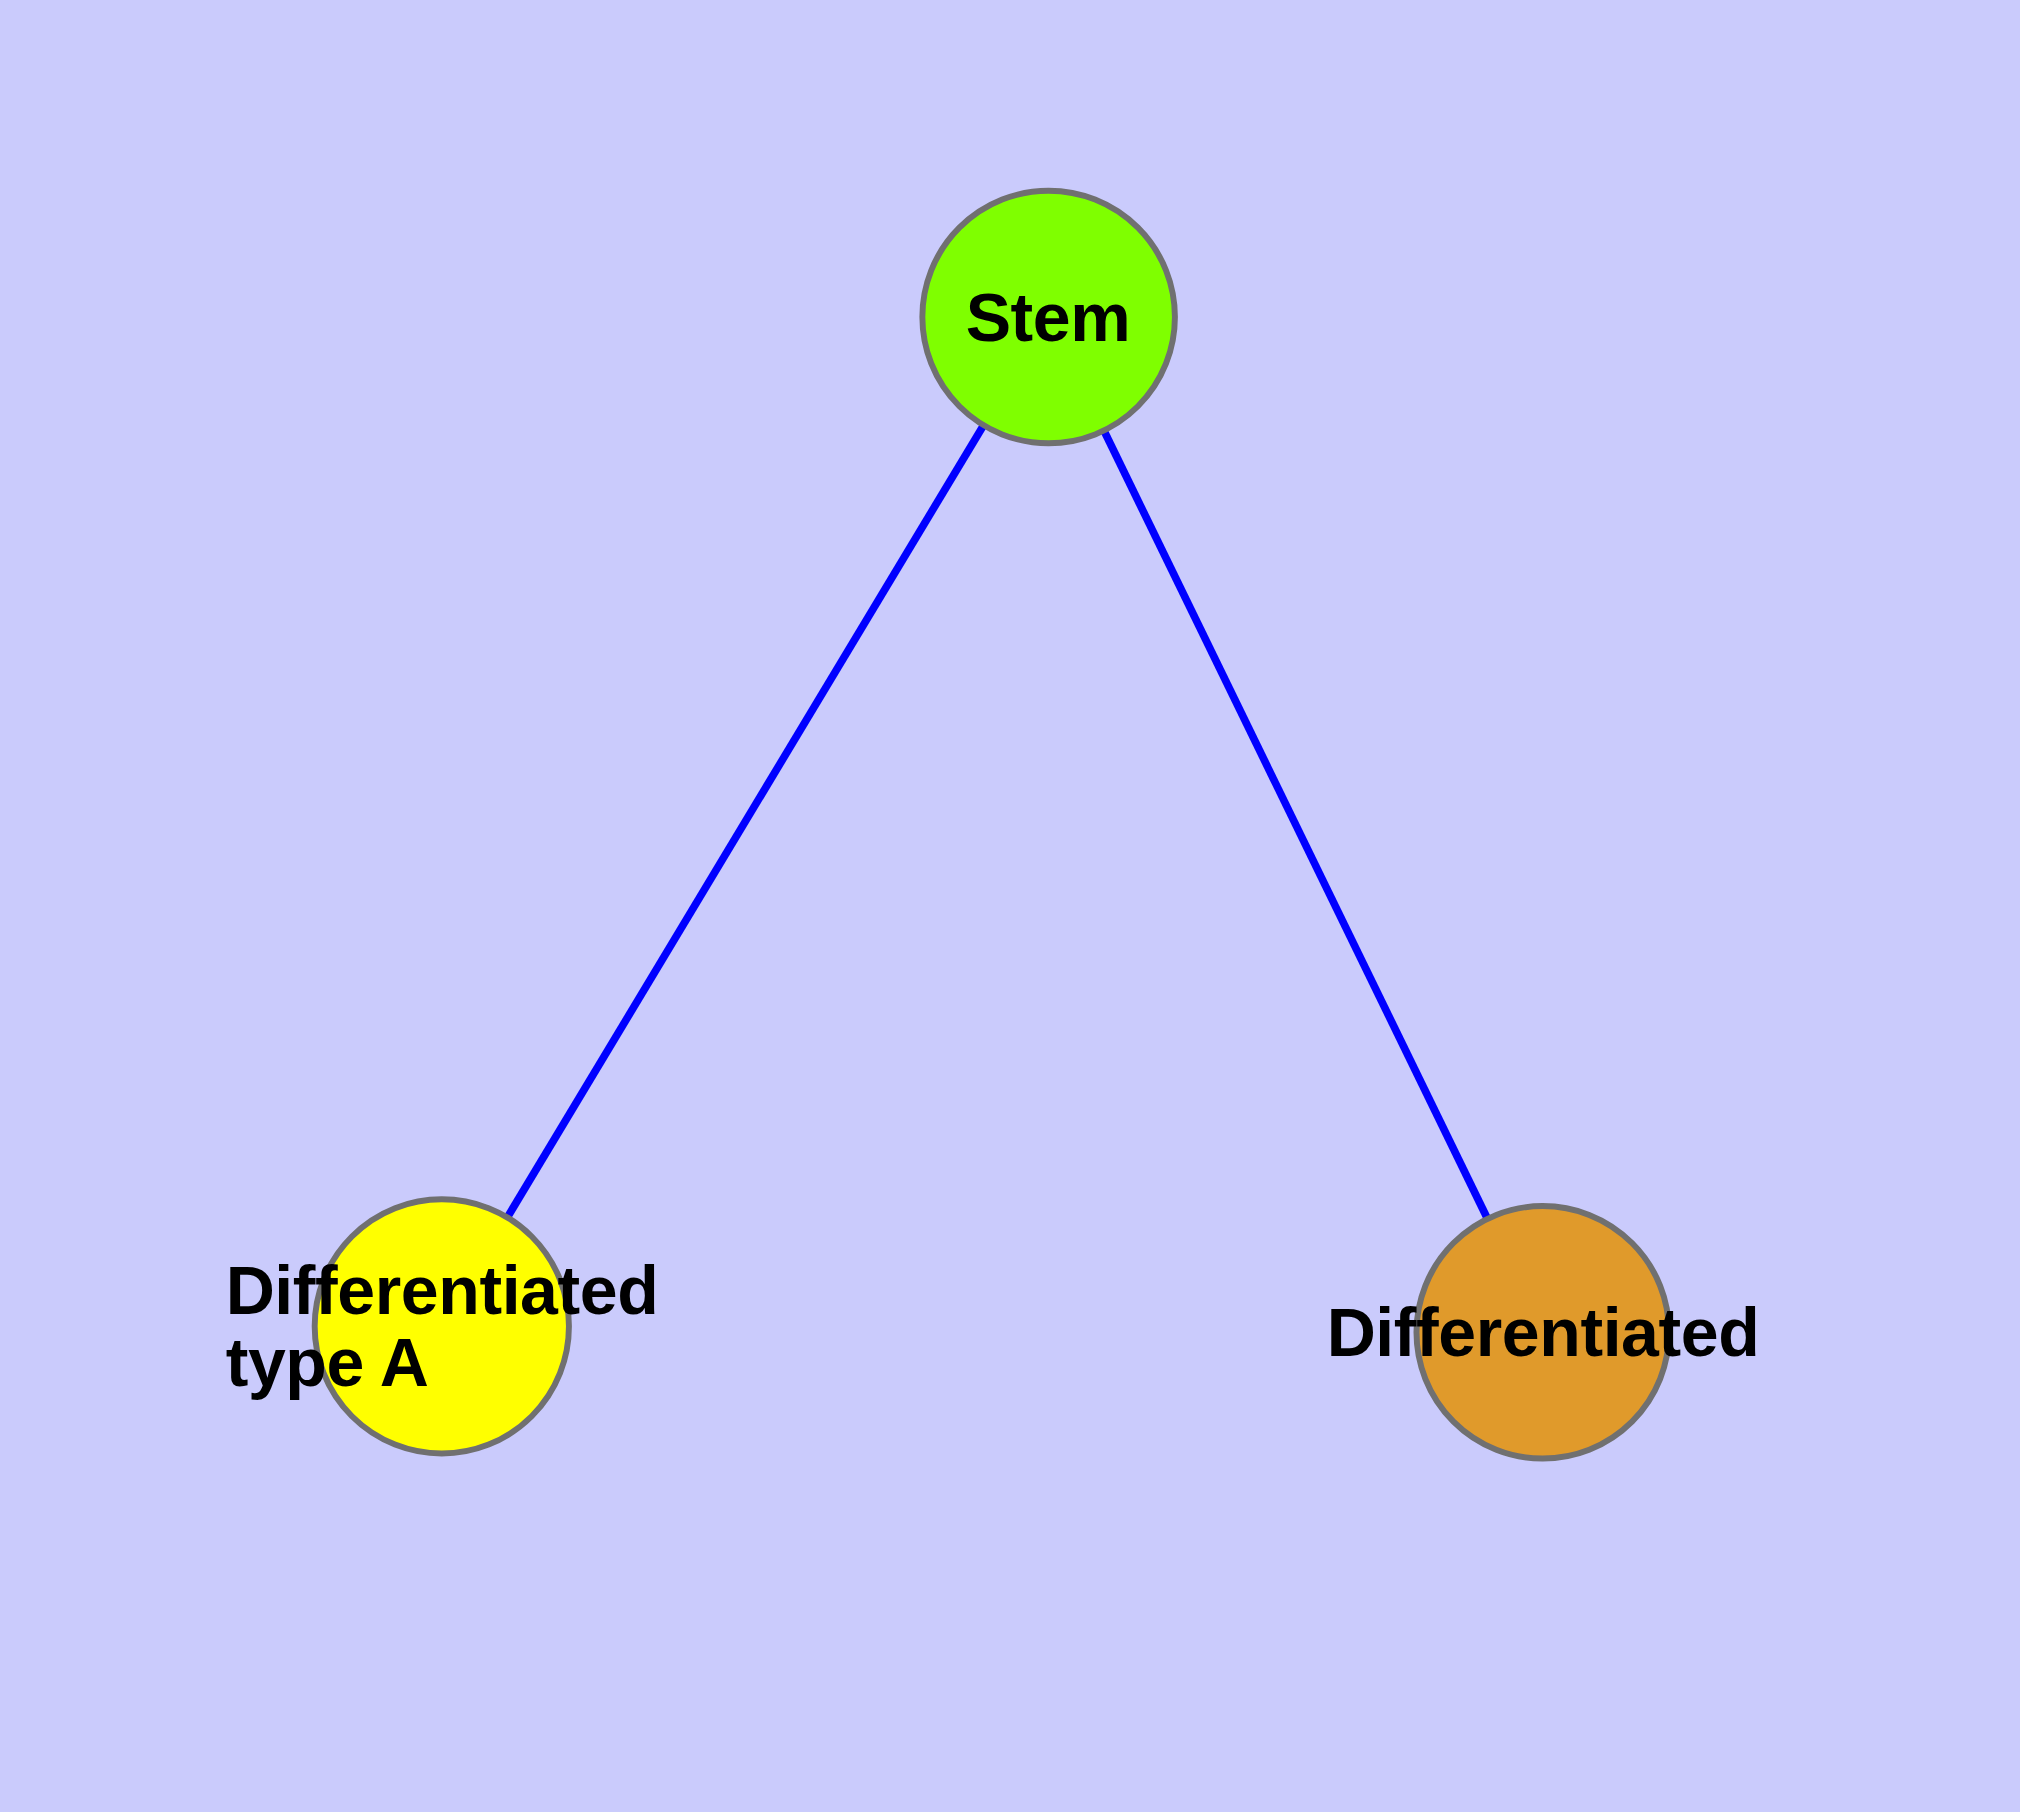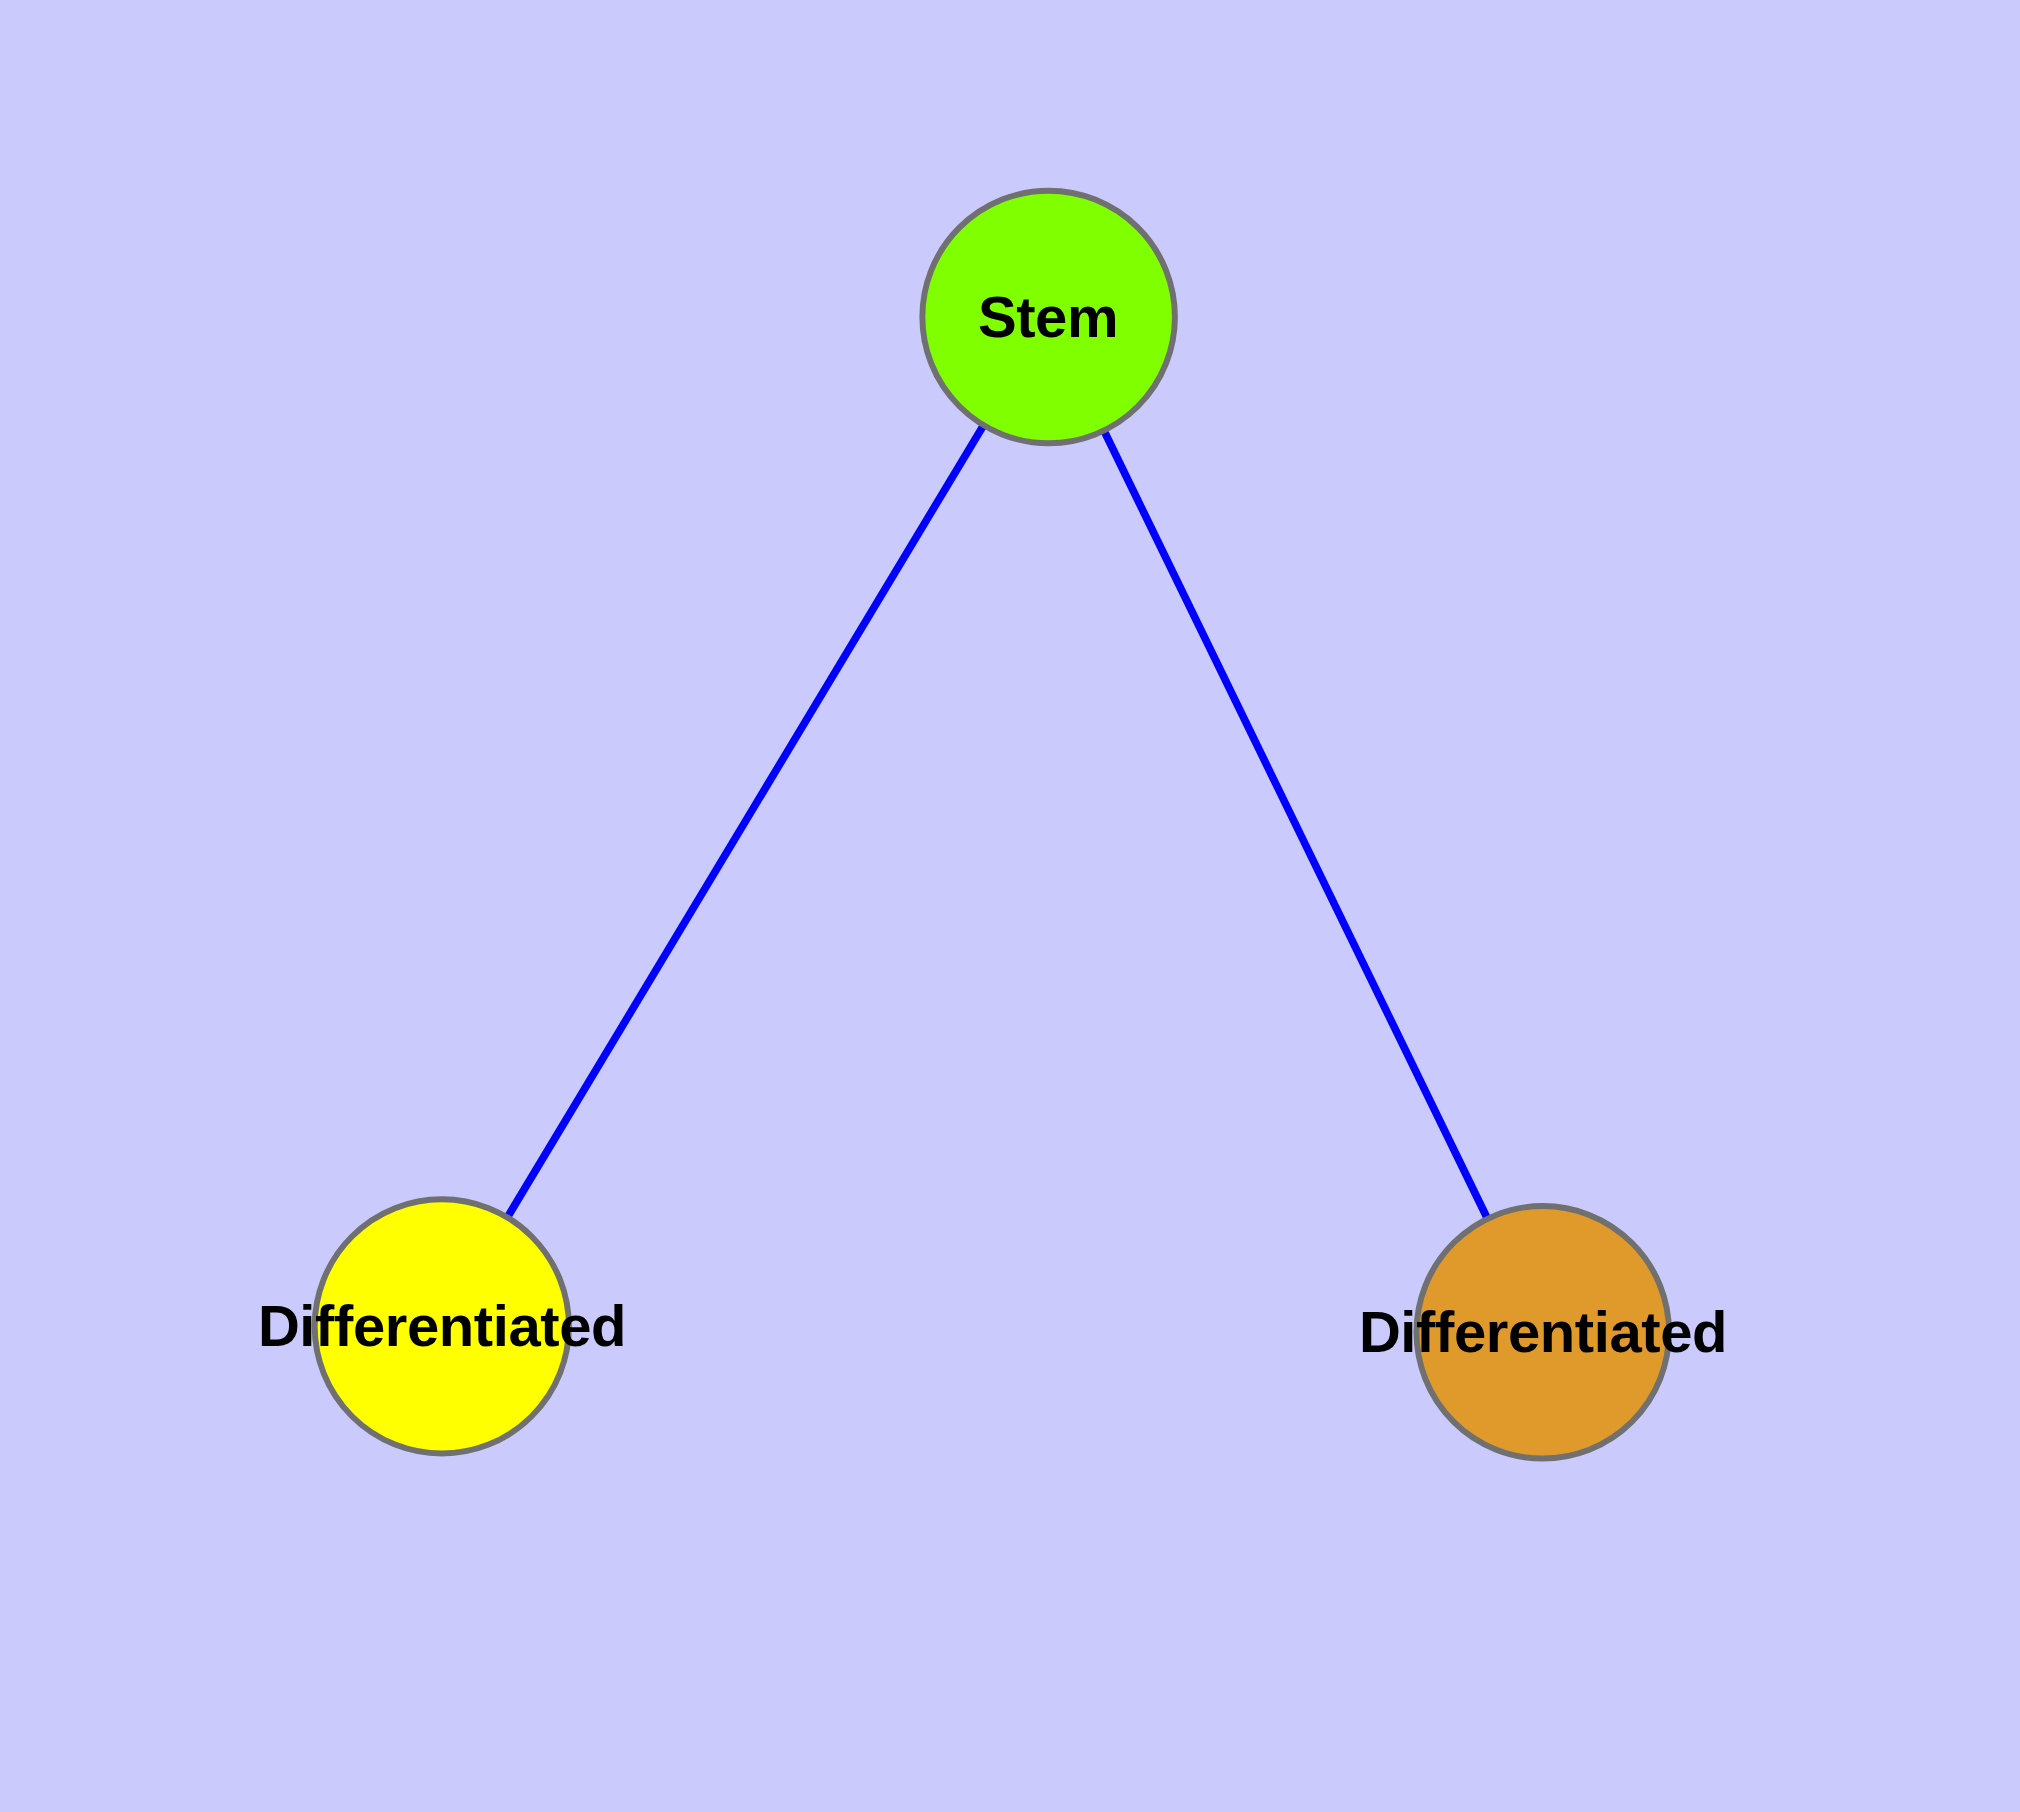--- a/index.html
+++ b/index.html
@@ -26,21 +26,21 @@
     position: absolute;
     left: 0;
     top: 0;
     width: 2021px;
     height: 1812px;
   }
   .node-label {
     position: absolute;
     color: #000000;
     font-weight: bold;
-    font-size: 58px;
+    font-size: 68px;
     line-height: 1.06;
     text-align: left;
     white-space: pre;
     letter-spacing: -0.4px;
     pointer-events: none;
     transform: translate(-50%, -50%);
   }
 </style>
 </head>
 <body>
@@ -56,18 +56,18 @@
       </g>
     <g id="node-layer">
         <circle cx="1237" cy="374" r="149" fill="#7fff00" stroke="#707070" stroke-width="7"></circle>
         <circle cx="521" cy="1565" r="150" fill="#ffff00" stroke="#707070" stroke-width="7"></circle>
         <circle cx="1820" cy="1572" r="149" fill="#e09a2b" stroke="#707070" stroke-width="7"></circle>
       </g>
   </svg>
 
   <div id="label-layer">
       <div class="node-label" style="left: 1048px; top: 317px; color: rgb(0, 0, 0);"><div>Stem</div></div>
-      <div class="node-label" style="left: 442px; top: 1326px; color: rgb(0, 0, 0);"><div>Differentiated</div></div>
+      <div class="node-label" style="left: 442px; top: 1326px; color: rgb(0, 0, 0);"><div>Differentiated</div><div>type A</div></div>
       <div class="node-label" style="left: 1543px; top: 1332px; color: rgb(0, 0, 0);"><div>Differentiated</div></div>
     </div>
 
 </div>
 
 
 </body></html>

